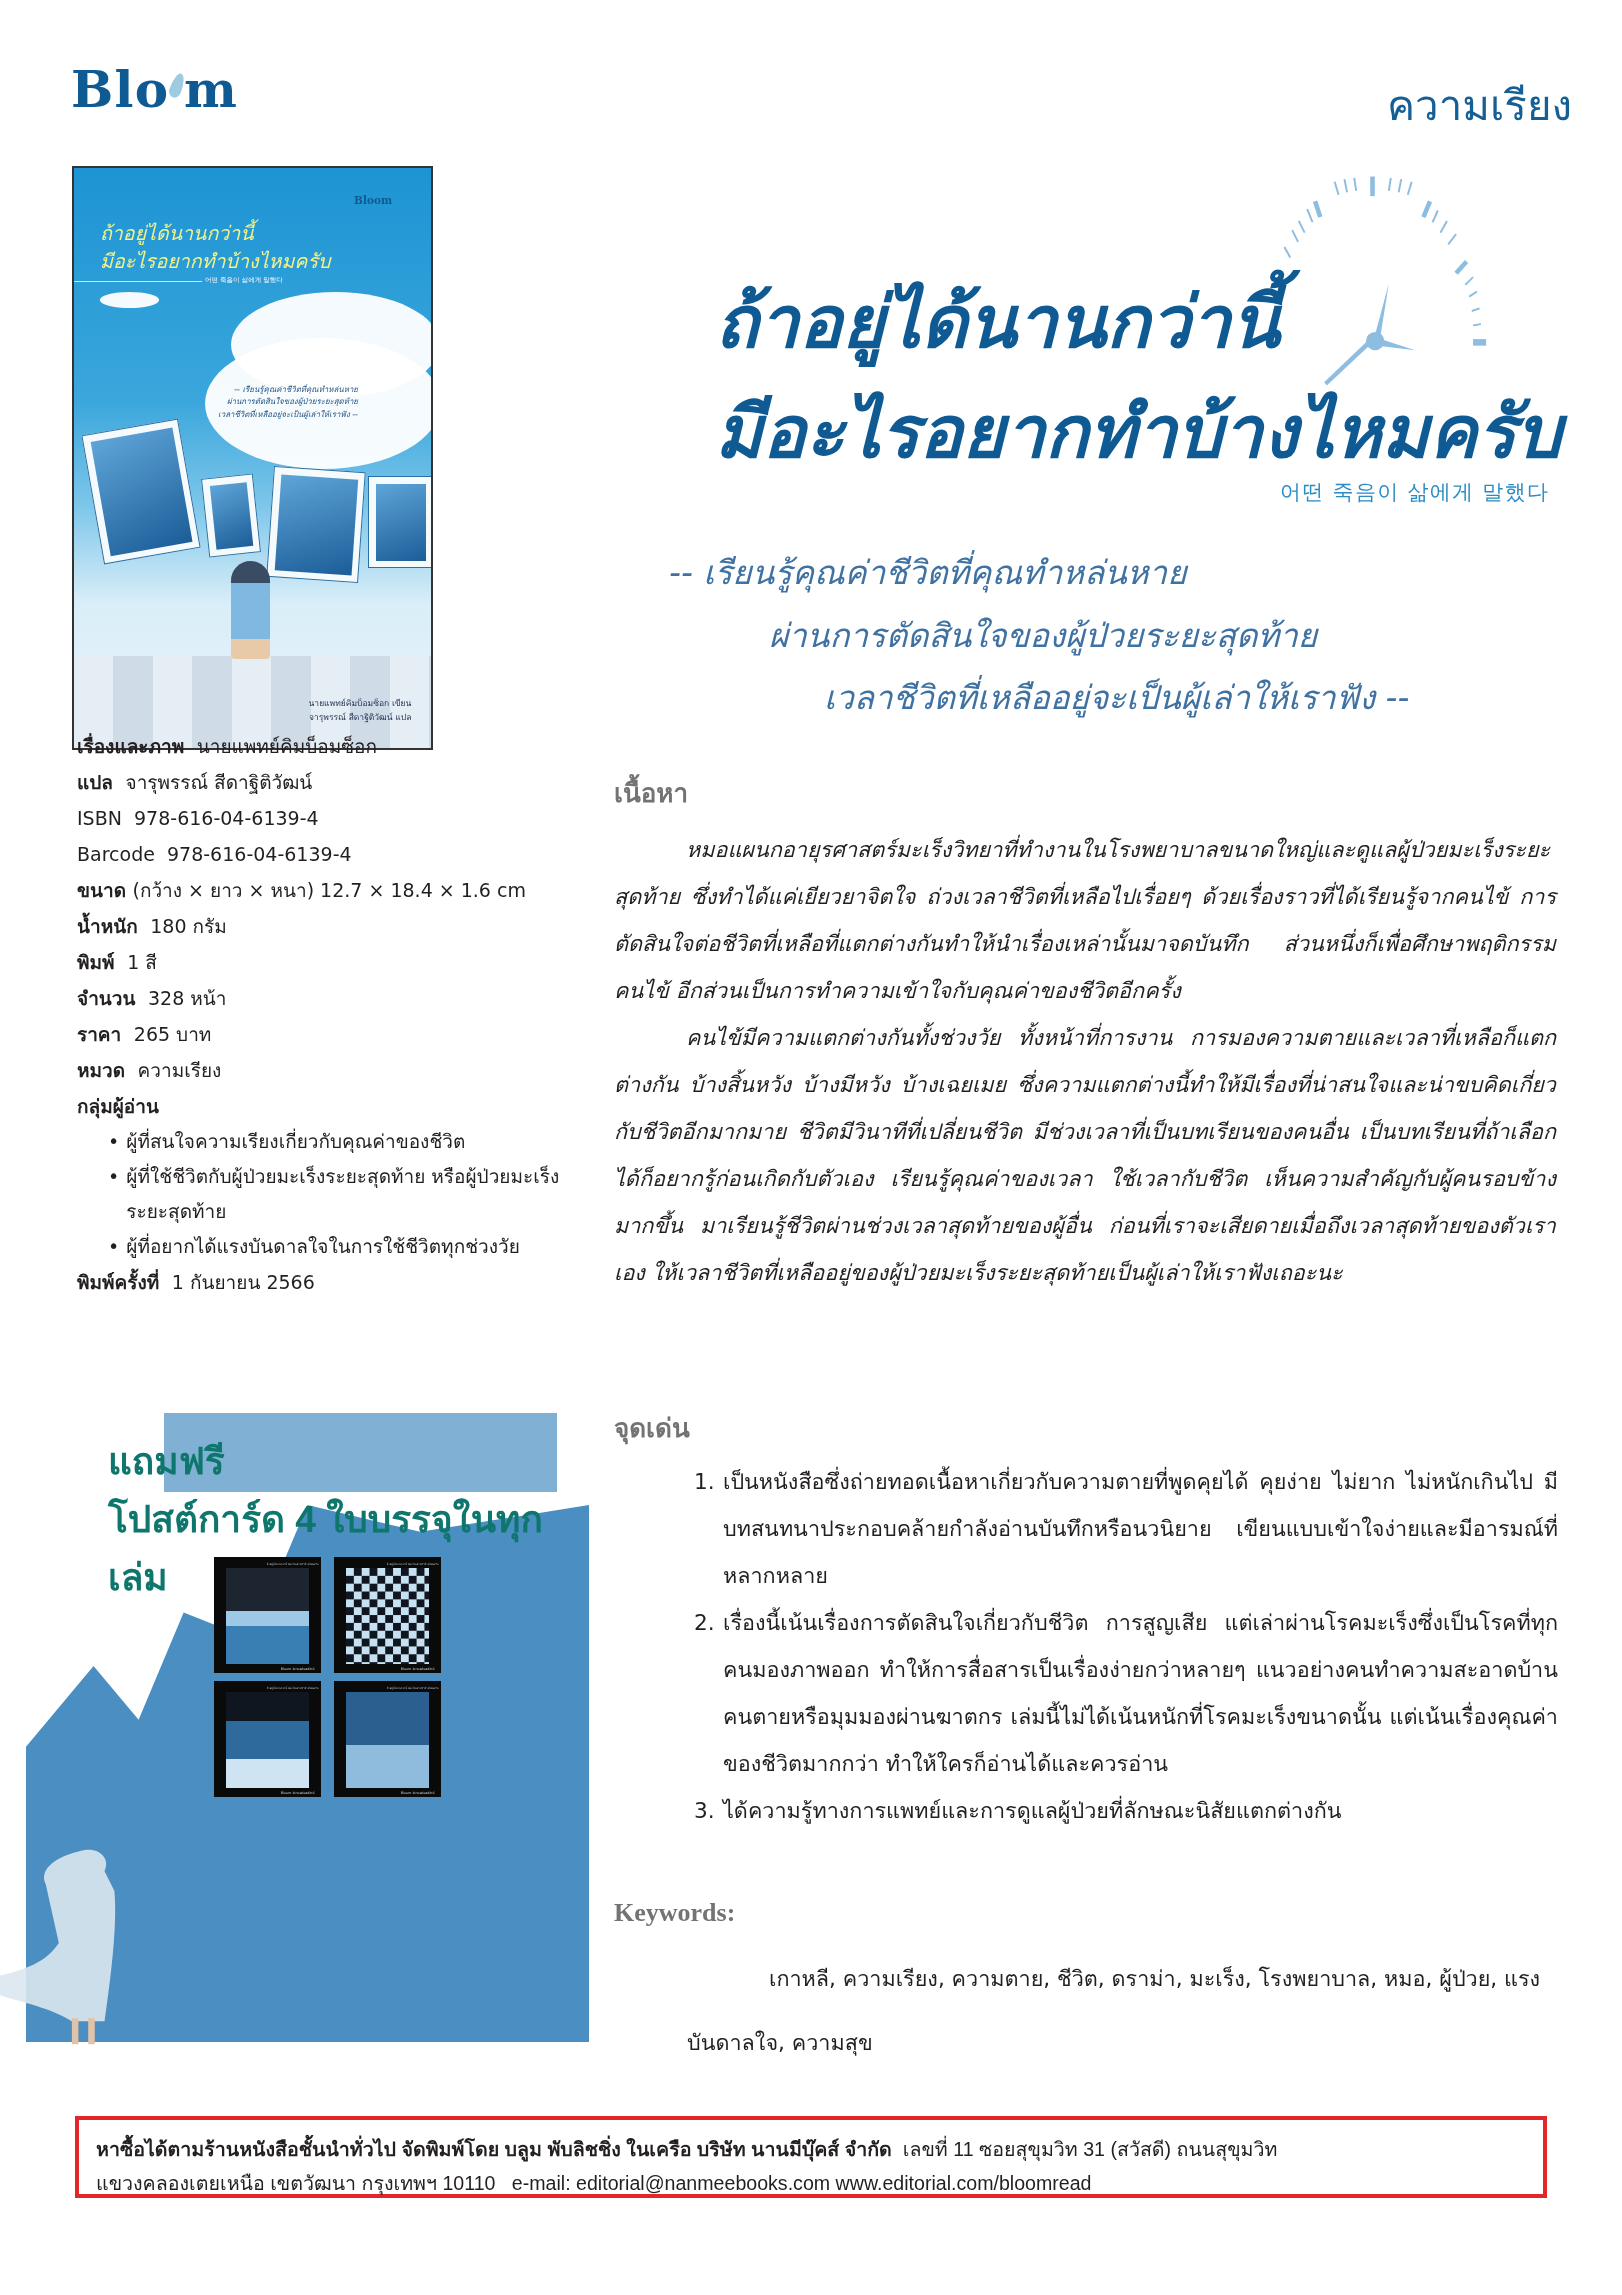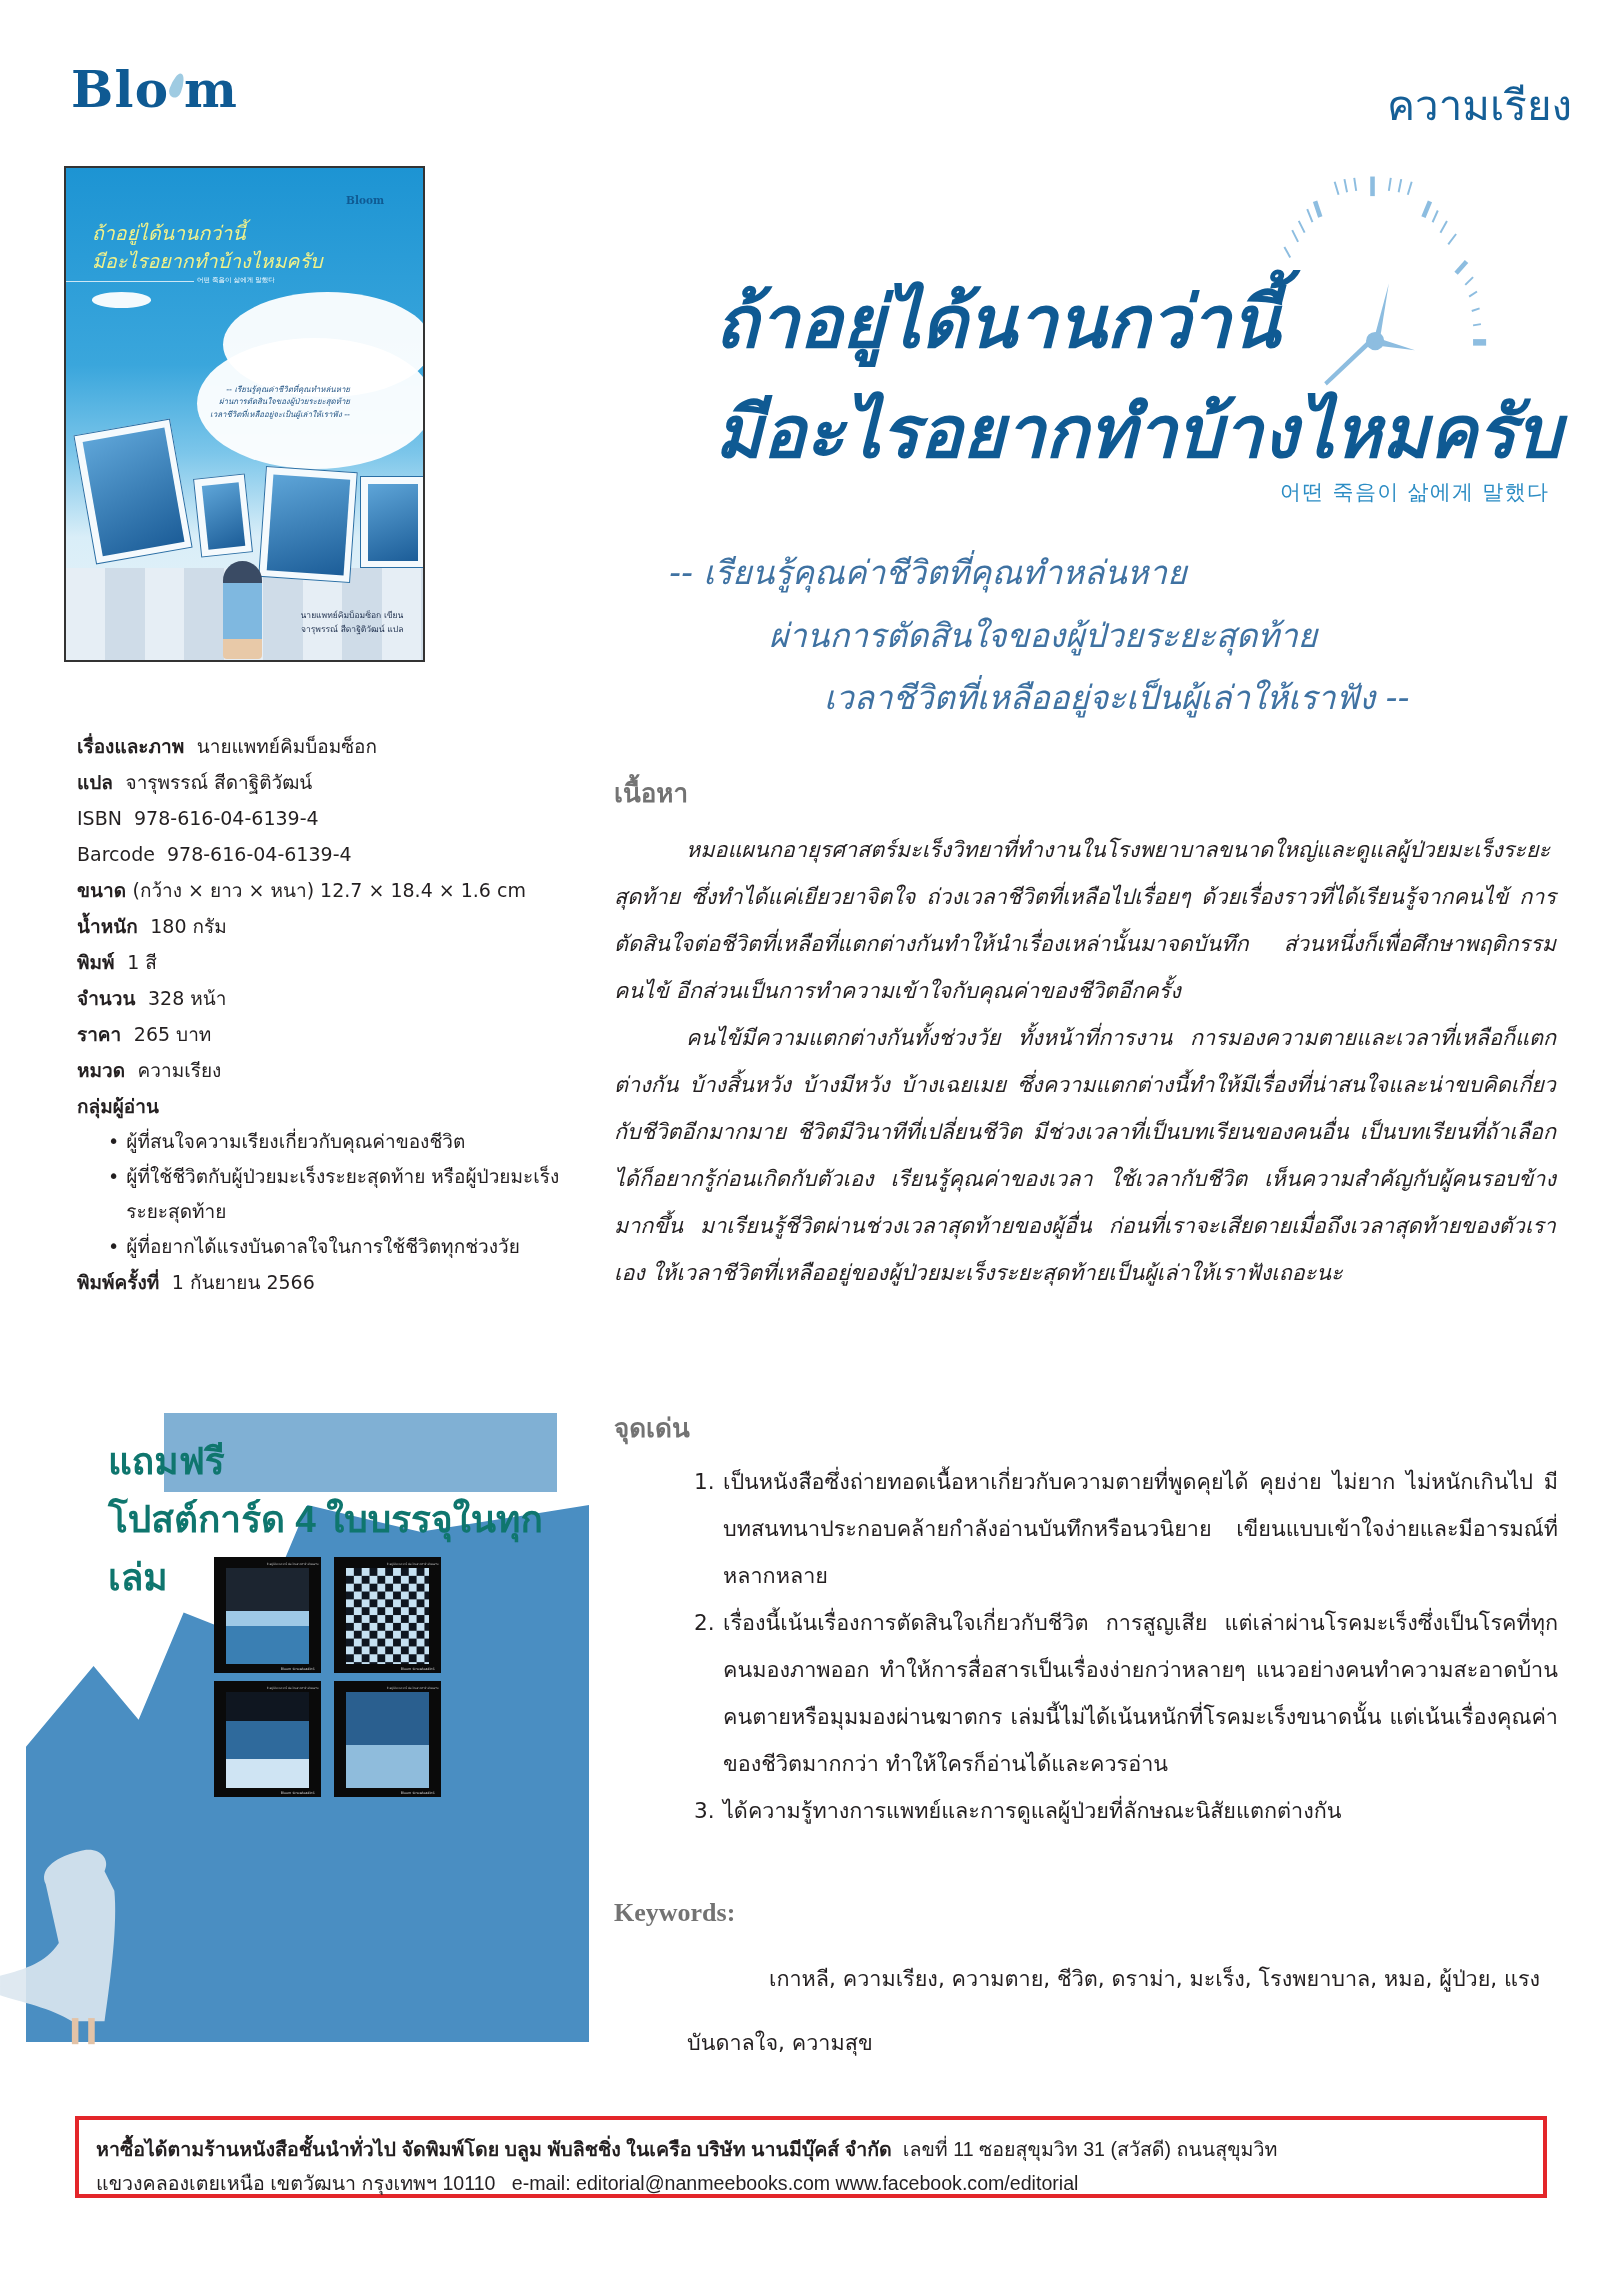--- a/index.html
+++ b/index.html
@@ -5,21 +5,21 @@
   * { box-sizing: border-box; margin: 0; padding: 0; }
   html, body { width: 1623px; height: 2295px; background: #ffffff; overflow: hidden; }
   body { position: relative; font-family: "DejaVu Sans", "Liberation Sans", sans-serif; color: #231f20; }
 
   .logo { position: absolute; left: 71px; top: 60px; font-family: "DejaVu Serif", serif; font-weight: bold; font-size: 50px; color: #0f5a93; letter-spacing: 1.3px; }
   .logo .oo { position: relative; }
   .logo .leaf { display: inline-block; width: 11.8px; height: 25px; background: #9fcbe2; border-radius: 50% 50% 50% 50% / 70% 70% 30% 30%; transform: rotate(20deg); margin: 0 1.3px 0 1.3px; vertical-align: 9.2px; }
 
   .category { position: absolute; right: 51px; top: 72px; font-size: 42px; color: #155f97; font-family: "DejaVu Sans", sans-serif; }
 
-  .cover { position: absolute; left: 64px; top: 166px; width: 361px; height: 496px; border: 2px solid #333; overflow: hidden;
+  .cover { position: absolute; left: 72px; top: 166px; width: 361px; height: 584px; border: 2px solid #333; overflow: hidden;
            background: linear-gradient(180deg, #1d94d3 0%, #3aa6dc 40%, #7cc6ea 58%, #d9eef8 75%, #e9f3f9 100%); }
   .cover .c-logo { position: absolute; right: 39px; top: 26px; font-family: "DejaVu Serif", serif; font-weight: bold; font-size: 10.5px; color: #0f5a93; }
   .cover .c-title { position: absolute; left: 26px; top: 52px; font-size: 19.6px; font-style: italic; color: #f2f28a; line-height: 27.5px; }
   .cover .c-sub { position: absolute; left: 131px; top: 108px; font-size: 6.5px; color: #fff; }
   .cover .c-line { position: absolute; left: 0; top: 113px; width: 128px; height: 0.7px; background: #cce7f5; }
   .cover .cloud { position: absolute; background: #fff; border-radius: 50%; opacity: 0.95; }
   .cover .c-tag { position: absolute; left: 144px; top: 216px; font-size: 7.9px; font-style: italic; color: #1c4f80; line-height: 12.4px; text-align: right; }
   .cover .sheet { position: absolute; background: #f5fafd; border: 1.3px solid #2a6fa5; }
   .cover .sheet-img { position: absolute; inset: 6.5px; background: linear-gradient(160deg, #5ea5d8, #1c5d98); }
   .cover .floor { position: absolute; left: 0; bottom: 0; width: 100%; height: 92px; background: repeating-linear-gradient(90deg, #e6eef5 0 39px, #cfdce8 39px 79px); }
@@ -214,16 +214,16 @@
 </svg>
 
 <div class="footer">
   <div>
     <span class="bold">หาซื้อได้ตามร้านหนังสือชั้นนำทั่วไป จัดพิมพ์โดย บลูม พับลิชชิ่ง ในเครือ บริษัท นานมีบุ๊คส์ จำกัด</span>
     &nbsp;<span>เลขที่ 11 ซอยสุขุมวิท 31 (สวัสดี) ถนนสุขุมวิท</span>
   </div>
   <div>
     <span>แขวงคลองเตยเหนือ เขตวัฒนา กรุงเทพฯ 10110</span>
     &nbsp;&nbsp;<span>e-mail: editorial@nanmeebooks.com</span>
-    <span>www.facebook.com/editorial</span>
+    <span>www.editorial.com/bloomread</span>
   </div>
 </div>
 
 
 </body></html>

